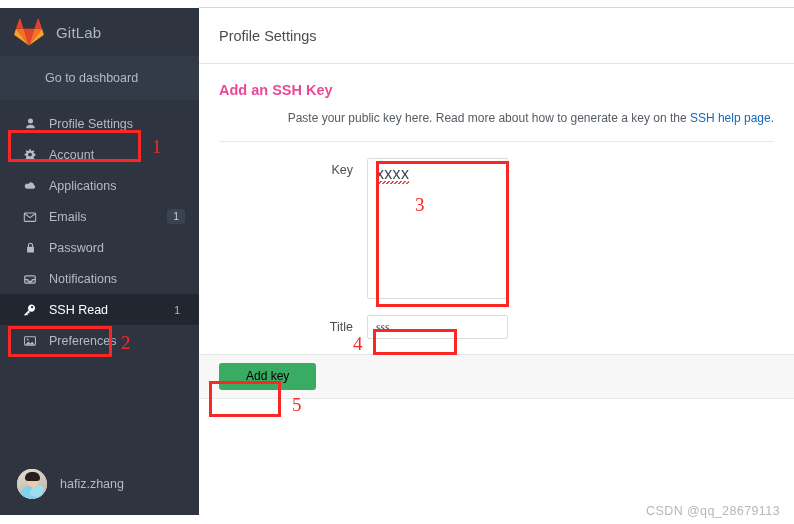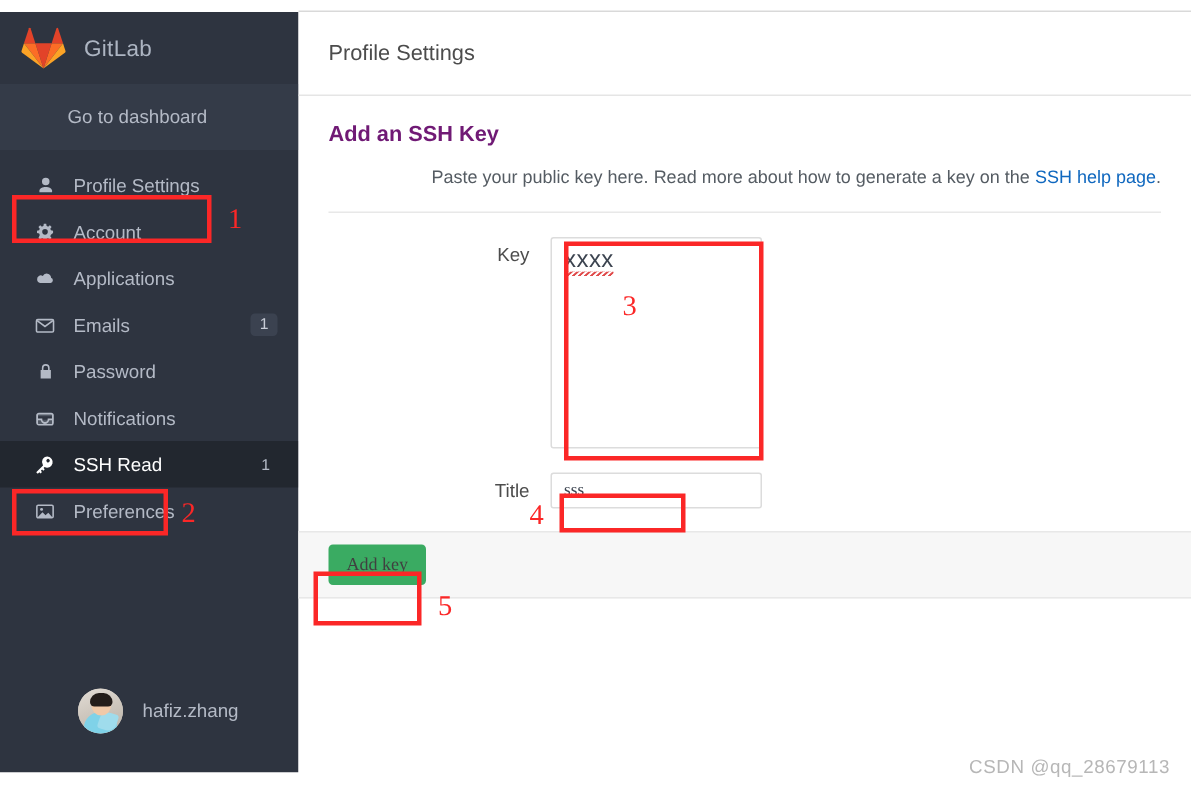--- a/index.html
+++ b/index.html
@@ -105,28 +105,27 @@
   }
   .nav-count {
     color: #b4bac6;
     font-size: 10.5px;
     padding-right: 5px;
   }
 
   .user-footer {
     position: absolute;
     left: 0;
-    bottom: 19px;
+    bottom: 9px;
     width: 159px;
     height: 44px;
     display: flex;
     align-items: center;
     padding-left: 17px;
     box-sizing: border-box;
-    justify-content: flex-end;
   }
   .avatar {
     width: 30px;
     height: 30px;
     border-radius: 50%;
     flex: 0 0 auto;
     margin-right: 13px;
     overflow: hidden;
     position: relative;
     background: #cfc9c2;
@@ -170,21 +169,21 @@
     color: #4c4c4c;
   }
 
   .content {
     padding: 18px 20px 0 20px;
     box-sizing: border-box;
   }
   .section-title {
     font-size: 14.5px;
     font-weight: bold;
-    color: #701a75;
+    color: #ec4899;
     margin: 0 0 12px 0;
   }
   .section-desc {
     font-size: 12px;
     color: #555c63;
     margin: 12px 0 14px 0;
     line-height: 1.4;
     text-align: right;
   }
   .section-desc a {
@@ -264,26 +263,26 @@
     border-bottom: 1px solid #e8e8e8;
     display: flex;
     align-items: center;
     width: 595px;
     margin-left: -20px;
     padding-left: 20px;
     box-sizing: border-box;
   }
   .btn-add {
     background: #3aab62;
-    color: #404040;
+    color: #000000;
     border: none;
     border-radius: 3px;
     font-size: 12px;
-    padding: 6px 12px;
-    font-family: Liberation Serif, serif;
+    padding: 6px 27px;
+    font-family: Liberation Sans, sans-serif;
     cursor: pointer;
     line-height: 1.3;
   }
 
   
   .anno-box {
     position: absolute;
     border: 3px solid #fb2727;
     box-sizing: border-box;
     pointer-events: none;

